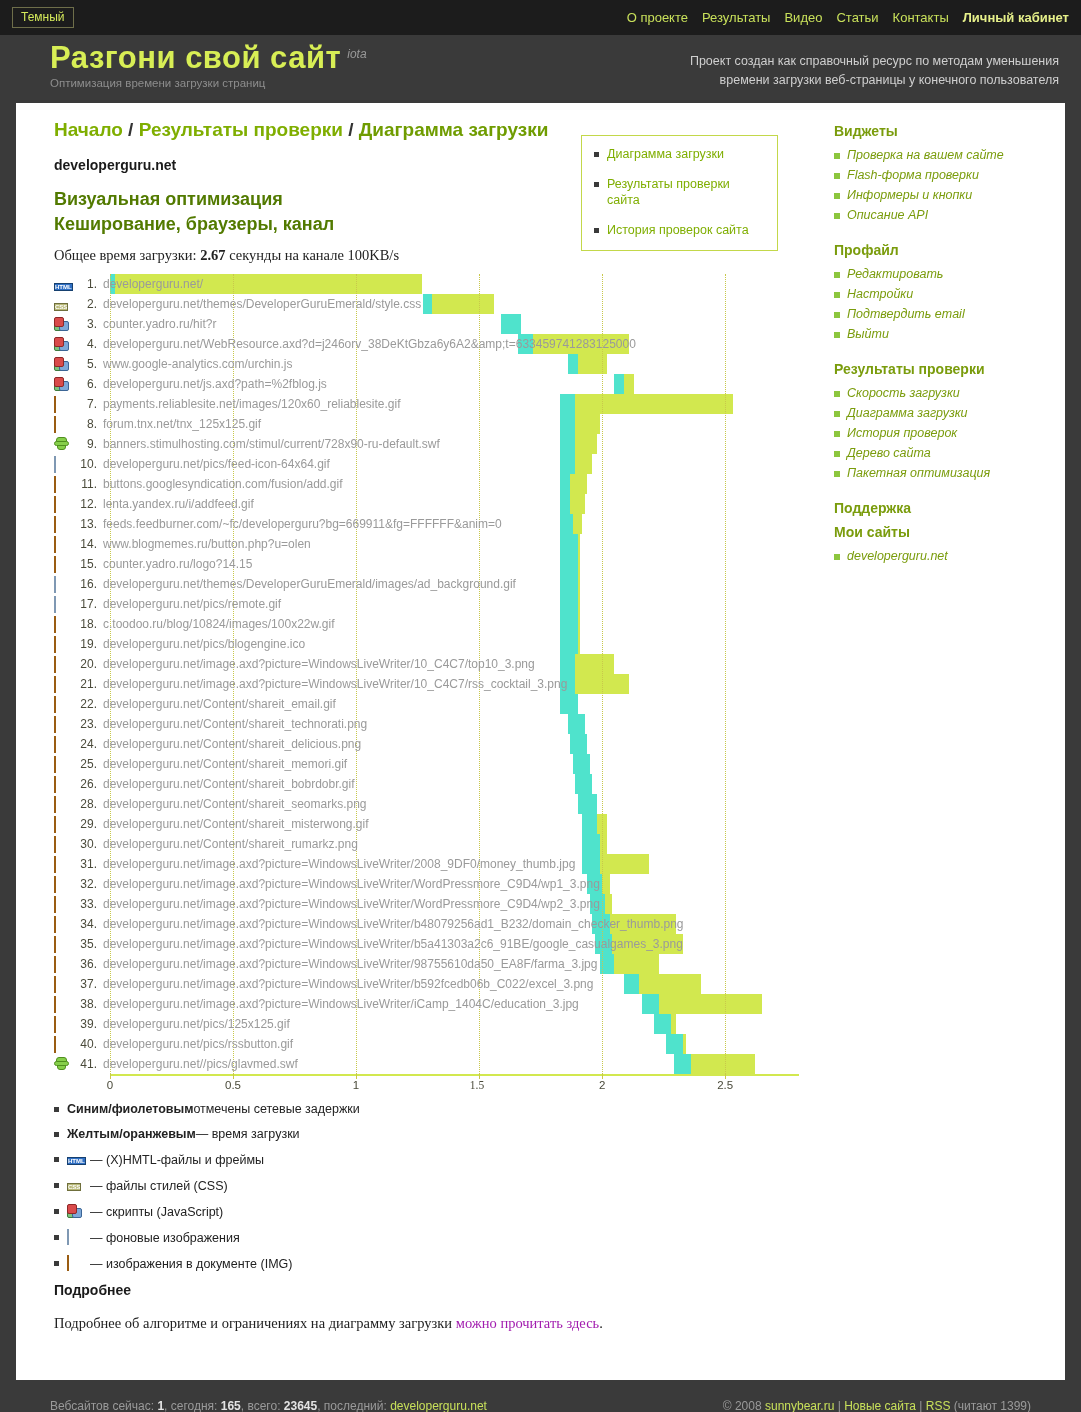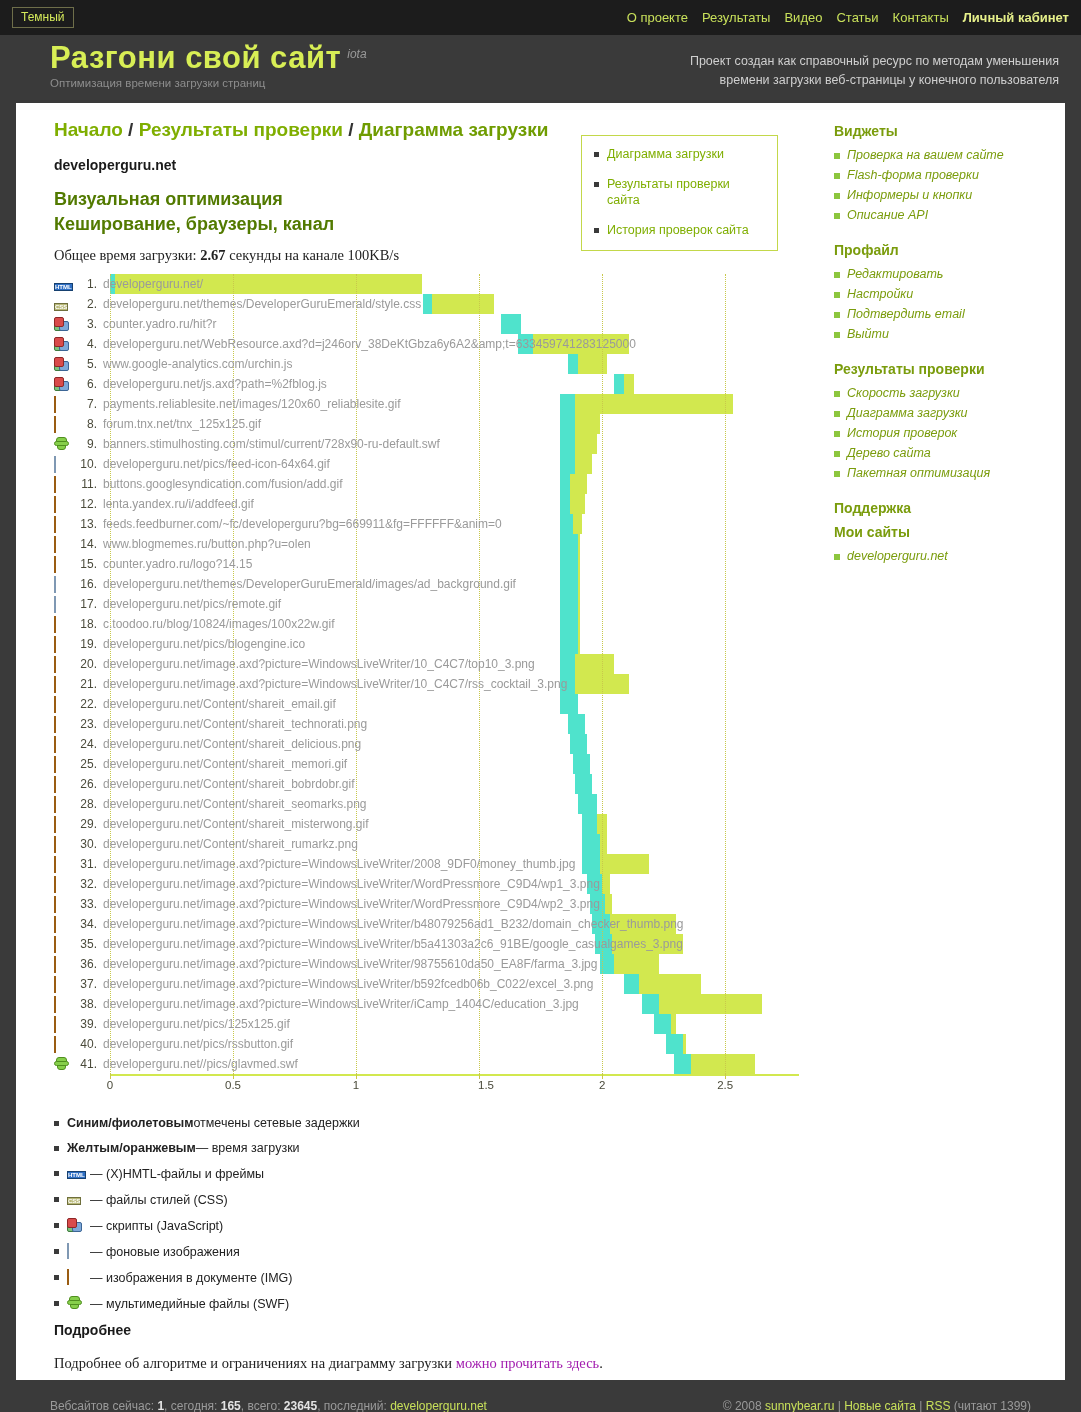--- a/index.html
+++ b/index.html
@@ -80,21 +80,21 @@
   .url{font-size:12px;color:#9a9a9a;white-space:nowrap;position:relative;z-index:3;
        overflow:visible;}
   .track{position:absolute;left:56px;right:0;top:0;bottom:0;z-index:1;}
   .bar-lat{position:absolute;top:0;height:20px;background:#4fe3cc;}
   .bar-dl{position:absolute;top:0;height:20px;background:#d2e84f;}
   .grid{position:absolute;top:0;bottom:0;width:0;border-left:1px dotted #c8c84a;z-index:2;}
   #axis{position:relative;height:26px;margin-left:56px;border-top:2px solid #d2e84f;}
   .tick{position:absolute;top:3px;font-size:11.5px;color:#4a4a3a;transform:translateX(-50%);}
   .tickmark{position:absolute;top:-2px;width:0;height:5px;border-left:1px solid #c8c84a;}
   
-  #legend{margin-top:14px;}
+  #legend{}
   #legend .lrow{display:flex;align-items:center;margin-bottom:11px;font-size:12.5px;color:#222;}
   #legend .lrow .sqr{margin-top:0;}
   .legend-ico{width:17px;height:15px;margin-right:6px;flex:0 0 auto;position:relative;}
   
   #more-h{font-size:14px;font-weight:bold;color:#1a1a1a;margin:8px 0 14px 0;}
   #more-p{font-family:"Liberation Serif",serif;font-size:14.5px;line-height:23px;width:560px;}
   #more-p a{color:#a21caf;text-decoration:none;text-align:center;}
   
   .sb-h{font-size:14px;font-weight:bold;color:#7a9c0c;margin:0 0 8px 0;}
   .sb-h.first{margin-top:4px;}
@@ -559,21 +559,21 @@
         <span class="grid" style="left: 671.179px;"></span>
       </div>
     <div id="axis" style="width: 689px;">
         <span class="tickmark" style="left: 0px;"></span>
         <span class="tick" style="left: 0px;">0</span>
         <span class="tickmark" style="left: 123.036px;"></span>
         <span class="tick" style="left: 123.036px;">0.5</span>
         <span class="tickmark" style="left: 246.071px;"></span>
         <span class="tick" style="left: 246.071px;">1</span>
         <span class="tickmark" style="left: 369.107px;"></span>
-        <span class="tick" style="left: 376px;">1.5</span>
+        <span class="tick" style="left: 367px; font-family: Liberation Serif, serif;">1.5</span>
         <span class="tickmark" style="left: 492.143px;"></span>
         <span class="tick" style="left: 492.143px;">2</span>
         <span class="tickmark" style="left: 615.179px;"></span>
         <span class="tick" style="left: 615.179px;">2.5</span>
       </div>
 
     <div id="legend">
         <div class="lrow">
           <span class="sqr" style="margin-top: 0px;"></span>
           <b>Синим/фиолетовым</b>
@@ -601,25 +601,20 @@
         </div>
         <div class="lrow">
           <span class="sqr" style="margin-top: 0px;"></span>
           <span class="legend-ico"><span class="ic-bg"></span></span>
           <span>— фоновые изображения</span>
         </div>
         <div class="lrow">
           <span class="sqr" style="margin-top: 0px;"></span>
           <span class="legend-ico"><span class="ic-img"></span></span>
           <span>— изображения в документе (IMG)</span>
-        </div>
-        <div class="lrow">
-          <span class="sqr" style="margin-top: 0px;"></span>
-          <span class="legend-ico"><span class="ic-swf"><i class="p1"></i><i class="p2"></i><i class="p3"></i></span></span>
-          <span>— мультимедийные файлы (SWF)</span>
         </div>
       </div>
 
     <div id="more-h">Подробнее</div>
     <div id="more-p">
       <span>Подробнее об алгоритме и ограничениях на диаграмму загрузки </span><a href="#">можно прочитать здесь</a><span>.</span>
     </div>
   </div>
 
   <div id="sidebar">

